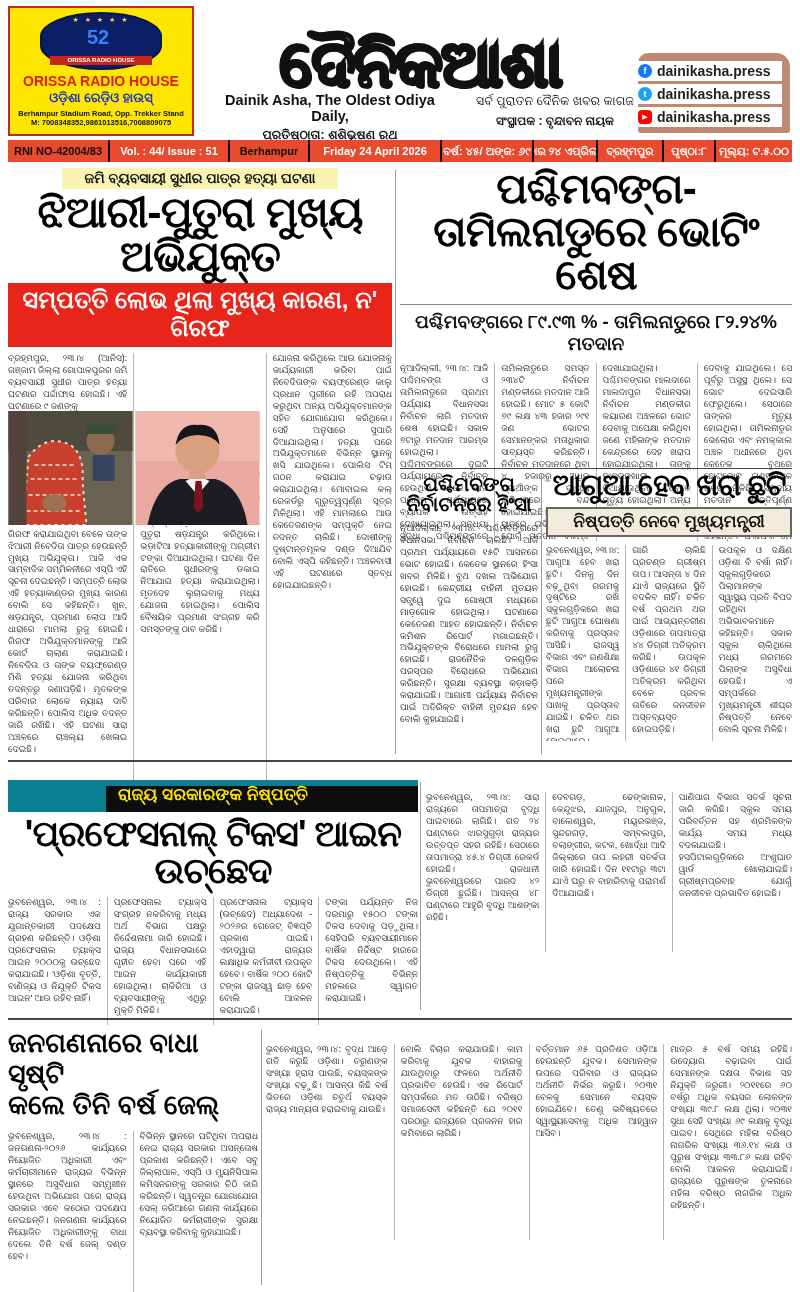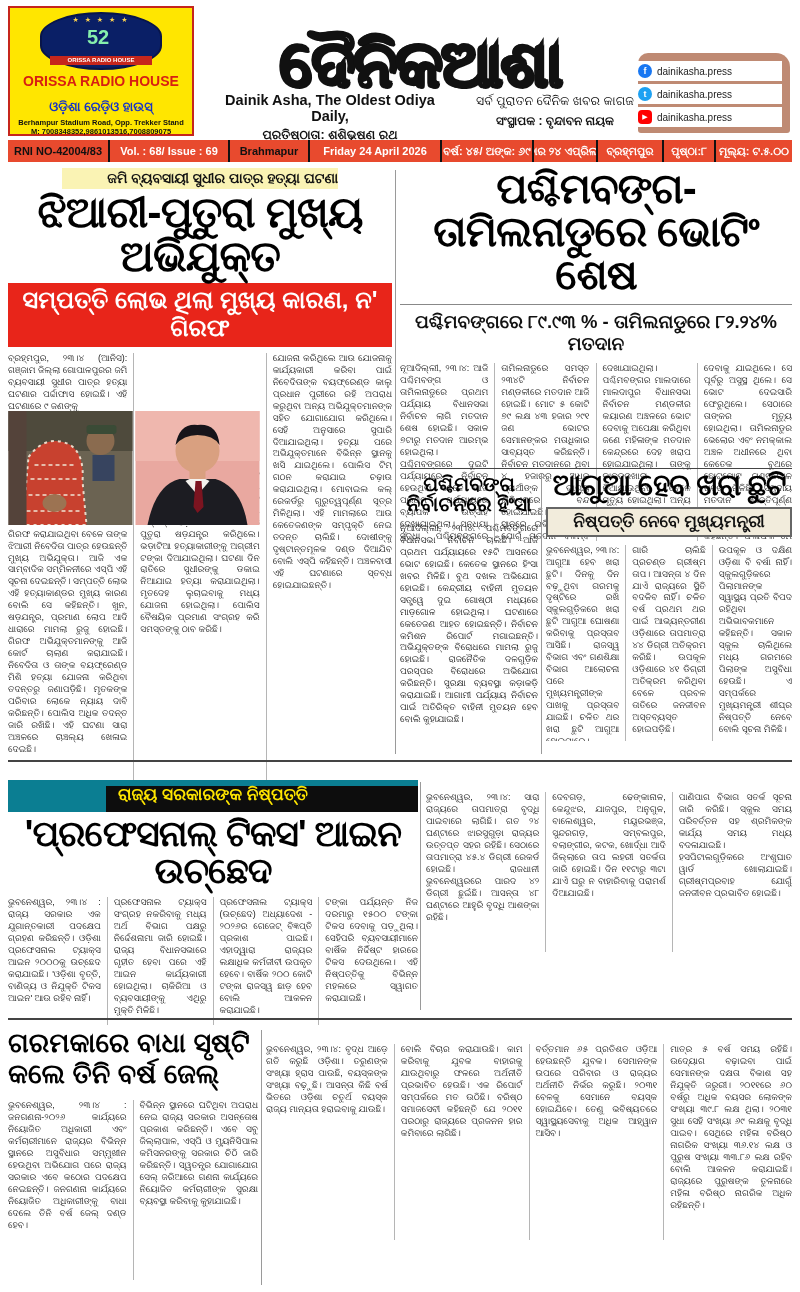--- a/index.html
+++ b/index.html
@@ -4,25 +4,25 @@
 <style>
   html,body{margin:0;padding:0;background:#e9e9e9;}
   #paper{position:relative;width:800px;height:1292px;background:#ffffff;overflow:hidden;
          font-family:"Liberation Sans","DejaVu Sans",sans-serif;color:#111;}
   
   .ad-box{position:absolute;left:8px;top:6px;width:186px;height:130px;background:#ffe600;
           border:2px solid #c6261c;box-sizing:border-box;text-align:center;padding-top:4px;}
   .ad-logo{width:118px;height:54px;margin:0 auto;background:radial-gradient(ellipse at center,#123а8f 0%,#0a1f66 70%);
            background-color:#0a1f66;border-radius:50% / 42%;position:relative;border:2px solid #08154a;}
   .ad-logo .stars{position:absolute;top:2px;left:0;right:0;color:#ffd34d;font-size:7px;letter-spacing:2px;}
-  .ad-logo .n52{position:absolute;top:12px;left:0;right:6px;color:#86efac;font-size:20px;font-weight:bold;}
+  .ad-logo .n52{position:absolute;top:12px;left:0;right:6px;color:#3b82f6;font-size:20px;font-weight:bold;}
   .ad-logo .ribbon{position:absolute;bottom:3px;left:8px;right:8px;background:#c6261c;color:#fff;
                    font-size:6px;font-weight:bold;line-height:9px;}
   .ad-line1{color:#d81f12;font-weight:bold;font-size:14px;margin-top:3px;}
-  .ad-line2{color:#1633c8;font-weight:bold;font-size:13px;margin-top:10px;}
+  .ad-line2{color:#1633c8;font-weight:bold;font-size:13px;margin-top:1px;}
   .ad-line3{font-size:7.5px;font-weight:bold;margin-top:3px;}
   .ad-line4{font-size:7.5px;font-weight:bold;}
   .masthead{position:absolute;left:200px;top:2px;width:440px;height:86px;text-align:center;margin-top:19px;}
   .masthead .title{font-size:64px;font-weight:900;letter-spacing:-2px;line-height:86px;color:#fff;
                    -webkit-text-stroke:3px #111;text-shadow:2px 2px 0 #111,-1px -1px 0 #111;}
   .mast-sub-left{position:absolute;left:205px;top:92px;width:250px;text-align:center;}
   .mast-sub-left .en{font-size:14.5px;font-weight:bold;}
   .mast-sub-left .od{font-size:12.5px;font-weight:bold;margin-top:4px;}
   .mast-sub-right{position:absolute;left:460px;top:94px;width:190px;text-align:center;}
   .mast-sub-right .t1{font-size:12.5px;font-weight:normal;}
@@ -30,30 +30,30 @@
   .social-wrap{position:absolute;right:10px;top:53px;width:152px;height:80px;background:#bf8a73;
                border-radius:10px 14px 3px 3px;}
   .social-row{position:relative;left:-4px;width:148px;height:20px;margin-top:3px;background:#fff;
               display:flex;align-items:center;gap:5px;padding-left:4px;box-sizing:border-box;}
   .social-row:first-child{margin-top:8px;}
   .sicon{width:14px;height:14px;border-radius:50%;color:#fff;font-size:9px;font-weight:bold;
          display:flex;align-items:center;justify-content:center;flex:0 0 14px;}
   .sicon.fb{background:#1877f2;}
   .sicon.tw{background:#1da1f2;}
   .sicon.yt{background:#ff0000;border-radius:4px;font-size:7px;}
-  .shandle{font-size:10px;font-weight:normal;color:#222;}
+  .shandle{font-size:14px;font-weight:bold;color:#222;}
   
   .dateline{position:absolute;left:8px;top:140px;width:784px;height:22px;background:#e84a2e;
             display:flex;align-items:stretch;font-size:11px;font-weight:bold;}
   .dcell{display:flex;align-items:center;justify-content:center;border-right:2px solid #111;
          white-space:nowrap;overflow:hidden;padding:0 4px;box-sizing:border-box;color:#fff;}
   .dcell:last-child{border-right:none;}
   .dcell.dark{color:#111;}
   
-  .kicker{background:#faf3b4;font-weight:bold;font-size:14px;text-align:right;
+  .kicker{background:#faf3b4;font-weight:bold;font-size:14px;text-align:center;
           width:72%;margin:0 auto;padding:2px 0;}
   .headline{font-weight:900;text-align:center;line-height:1.02;letter-spacing:-1px;color:#000;}
   .redbar{background:#e8251a;color:#fff;font-weight:900;text-align:center;font-size:24px;
           padding:3px 0 5px;margin-top:4px;}
   .cols{display:flex;}
   .col{flex:1;text-align:justify;font-size:9px;line-height:1.33;color:#1a1a1a;overflow:hidden;}
   .col + .col{border-left:1px solid #b5b5b5;margin-left:6px;padding-left:6px;}
   .vrule{position:absolute;width:1px;background:#9a9a9a;}
   .hrule{position:absolute;height:2px;background:#444;}
   
@@ -139,22 +139,22 @@
       <span class="shandle">dainikasha.press</span>
     </div>
     <div class="social-row">
       <span class="sicon yt">▶</span>
       <span class="shandle">dainikasha.press</span>
     </div>
   </div>
 
   <div class="dateline">
     <div class="dcell dark" style="flex:0 0 102px;">RNI NO-42004/83</div>
-    <div class="dcell" style="flex:0 0 120px;">Vol. : 68/ Issue : 69</div>
-    <div class="dcell dark" style="flex:0 0 80px;">Brahmapur</div>
+    <div class="dcell" style="flex:0 0 120px;">Vol. : 44/ Issue : 51</div>
+    <div class="dcell dark" style="flex:0 0 80px;">Berhampur</div>
     <div class="dcell" style="flex:0 0 132px;">Friday 24 April 2026</div>
     <div class="dcell" style="flex:0 0 92px;">ବର୍ଷ: ୪୫/ ଅଙ୍କ: ୬୯</div>
     <div class="dcell" style="flex:1;">ଶୁକ୍ରବାର ୨୪ ଏପ୍ରିଲ ୨୦୨୬</div>
     <div class="dcell" style="flex:0 0 66px;">ବ୍ରହ୍ମପୁର</div>
     <div class="dcell" style="flex:0 0 52px;">ପୃଷ୍ଠା:୮</div>
     <div class="dcell" style="flex:0 0 76px;">ମୂଲ୍ୟ: ଟ.୫.୦୦</div>
   </div>
 
   <div class="art-murder">
     <div class="kicker">ଜମି ବ୍ୟବସାୟୀ ସୁଧୀର ପାତ୍ର ହତ୍ୟା ଘଟଣା</div>
@@ -244,21 +244,21 @@
 
   <div class="art-heat">
     <div class="cols">
       <div class="col">ଭୁବନେଶ୍ୱର, ୨୩।୪: ସାରା ରାଜ୍ୟରେ ତାପମାତ୍ରା ବୃଦ୍ଧି ପାଇବାରେ ଲାଗିଛି। ଗତ ୨୪ ଘଣ୍ଟାରେ ଝାରସୁଗୁଡ଼ା ରାଜ୍ୟର ଉତ୍ତପ୍ତ ସହର ରହିଛି। ସେଠାରେ ତାପମାତ୍ରା ୪୫.୪ ଡିଗ୍ରୀ ରେକର୍ଡ ହୋଇଛି। ରାଜଧାନୀ ଭୁବନେଶ୍ୱରରେ ପାରଦ ୪୨ ଡିଗ୍ରୀ ଛୁଇଁଛି। ଆସନ୍ତା ୪୮ ଘଣ୍ଟାରେ ଆହୁରି ବୃଦ୍ଧି ଆଶଙ୍କା ରହିଛି।</div>
       <div class="col">ଦେବଗଡ଼, ଢେଙ୍କାନାଳ, କେନ୍ଦୁଝର, ଯାଜପୁର, ଅନୁଗୁଳ, ବାଲେଶ୍ୱର, ମୟୂରଭଞ୍ଜ, ସୁନ୍ଦରଗଡ଼, ସମ୍ବଲପୁର, ବଲାଙ୍ଗୀର, କଟକ, ଖୋର୍ଦ୍ଧା ଆଦି ଜିଲ୍ଲାରେ ତାପ ଲହରୀ ସତର୍କତା ଜାରି ହୋଇଛି। ଦିନ ୧୧ଟାରୁ ୩ଟା ଯାଏଁ ଘରୁ ନ ବାହାରିବାକୁ ପରାମର୍ଶ ଦିଆଯାଇଛି।</div>
       <div class="col">ପାଣିପାଗ ବିଭାଗ ସତର୍କ ସୂଚନା ଜାରି କରିଛି। ସ୍କୁଲ ସମୟ ପରିବର୍ତ୍ତନ ସହ ଶ୍ରମିକଙ୍କ କାର୍ଯ୍ୟ ସମୟ ମଧ୍ୟ ବଦଳାଯାଇଛି। ହସପିଟାଲଗୁଡ଼ିକରେ ଅଂଶୁଘାତ ୱାର୍ଡ ଖୋଲାଯାଇଛି। ଗ୍ରୀଷ୍ମପ୍ରବାହ ଯୋଗୁଁ ଜନଜୀବନ ପ୍ରଭାବିତ ହୋଇଛି।</div>
     </div>
   </div>
 
   <div class="art-census">
-    <div class="headline">ଗରମକାରେ ବାଧା ସୃଷ୍ଟି</div>
+    <div class="headline">ଜନଗଣନାରେ ବାଧା ସୃଷ୍ଟି</div>
     <div class="headline">କଲେ ତିନି ବର୍ଷ ଜେଲ୍</div>
     <div class="cols">
       <div class="col">ଭୁବନେଶ୍ୱର, ୨୩।୪ : ଜନଗଣନା-୨୦୨୬ କାର୍ଯ୍ୟରେ ନିୟୋଜିତ ଅଧିକାରୀ ଏବଂ କର୍ମଚାରୀମାନେ ରାଜ୍ୟର ବିଭିନ୍ନ ସ୍ଥାନରେ ଅସୁବିଧାର ସମ୍ମୁଖୀନ ହେଉଥିବା ଅଭିଯୋଗ ପରେ ରାଜ୍ୟ ସରକାର ଏବେ କଠୋର ପଦକ୍ଷେପ ନେଇଛନ୍ତି। ଜନଗଣନା କାର୍ଯ୍ୟରେ ନିୟୋଜିତ ଅଧିକାରୀଙ୍କୁ ବାଧା ଦେଲେ ତିନି ବର୍ଷ ଜେଲ୍ ଦଣ୍ଡ ହେବ।</div>
       <div class="col">ବିଭିନ୍ନ ସ୍ଥାନରେ ଘଟିଥିବା ଅପରାଧ ନେଇ ରାଜ୍ୟ ସରକାର ଅସନ୍ତୋଷ ପ୍ରକାଶ କରିଛନ୍ତି। ଏବେ ସବୁ ଜିଲ୍ଲାପାଳ, ଏସ୍‌ପି ଓ ମ୍ୟୁନିସିପାଲ କମିସନରଙ୍କୁ ସରକାର ଚିଠି ଜାରି କରିଛନ୍ତି। ସ୍ୱତନ୍ତ୍ର ଯୋଗାଯୋଗ ସେଲ୍ ଜରିଆରେ ଗଣନା କାର୍ଯ୍ୟରେ ନିୟୋଜିତ କର୍ମଚାରୀଙ୍କ ସୁରକ୍ଷା ବ୍ୟବସ୍ଥା କରିବାକୁ କୁହାଯାଇଛି।</div>
     </div>
   </div>
 
   <div class="art-aging">
     <div class="cols">
       <div class="col">ଭୁବନେଶ୍ୱର, ୨୩।୪: ବୃଦ୍ଧ ଆଡ଼େ ଗତି କରୁଛି ଓଡ଼ିଶା। ତରୁଣଙ୍କ ସଂଖ୍ୟା ହ୍ରାସ ପାଉଛି, ବୟସ୍କଙ୍କ ସଂଖ୍ୟା ବଢ଼ୁଛି। ଆସନ୍ତା କିଛି ବର୍ଷ ଭିତରେ ଓଡ଼ିଶା ଚତୁର୍ଥ ବୟସ୍କ ରାଜ୍ୟ ମାନ୍ୟତା ହରାଇବାକୁ ଯାଉଛି।</div>

